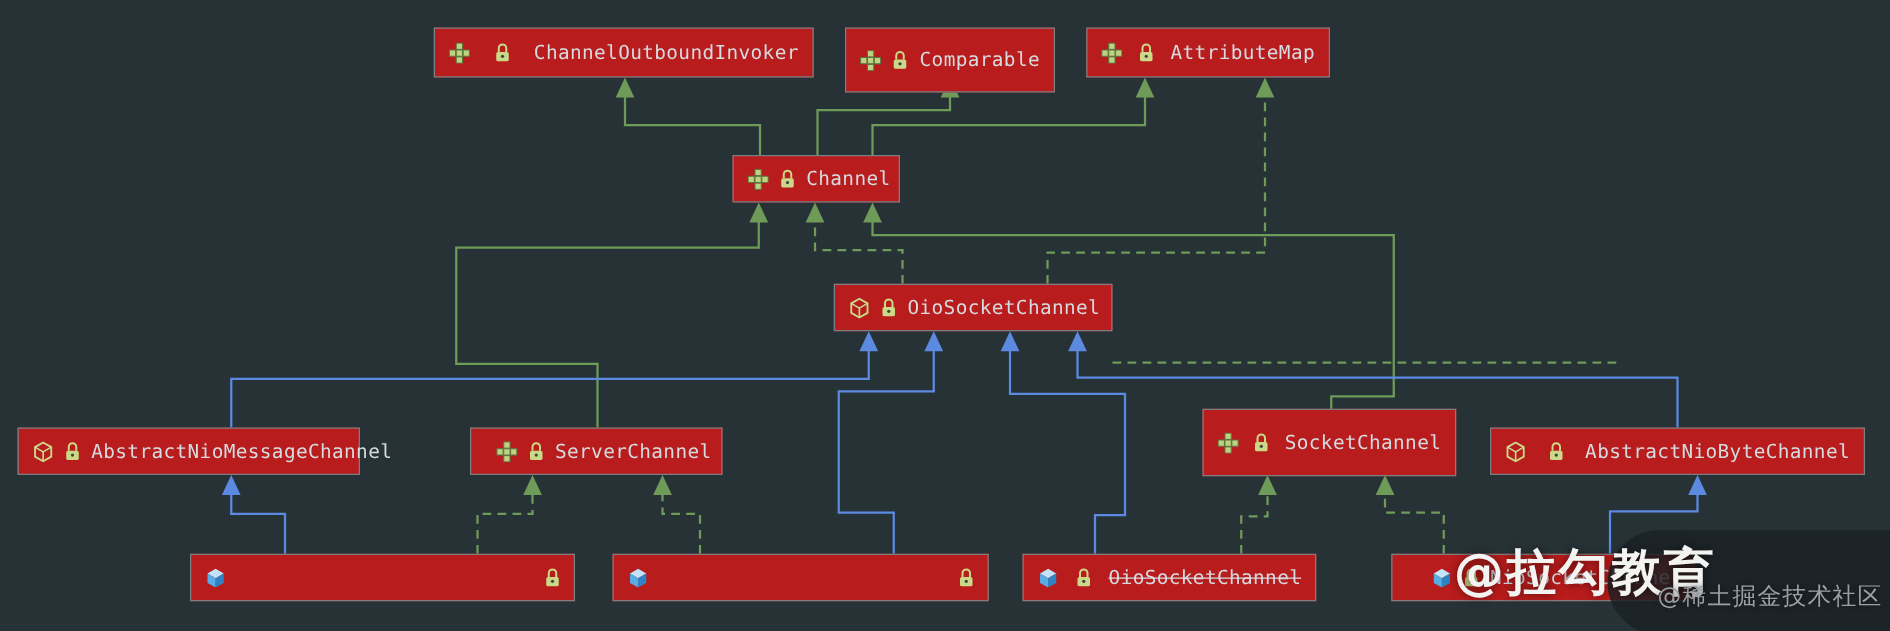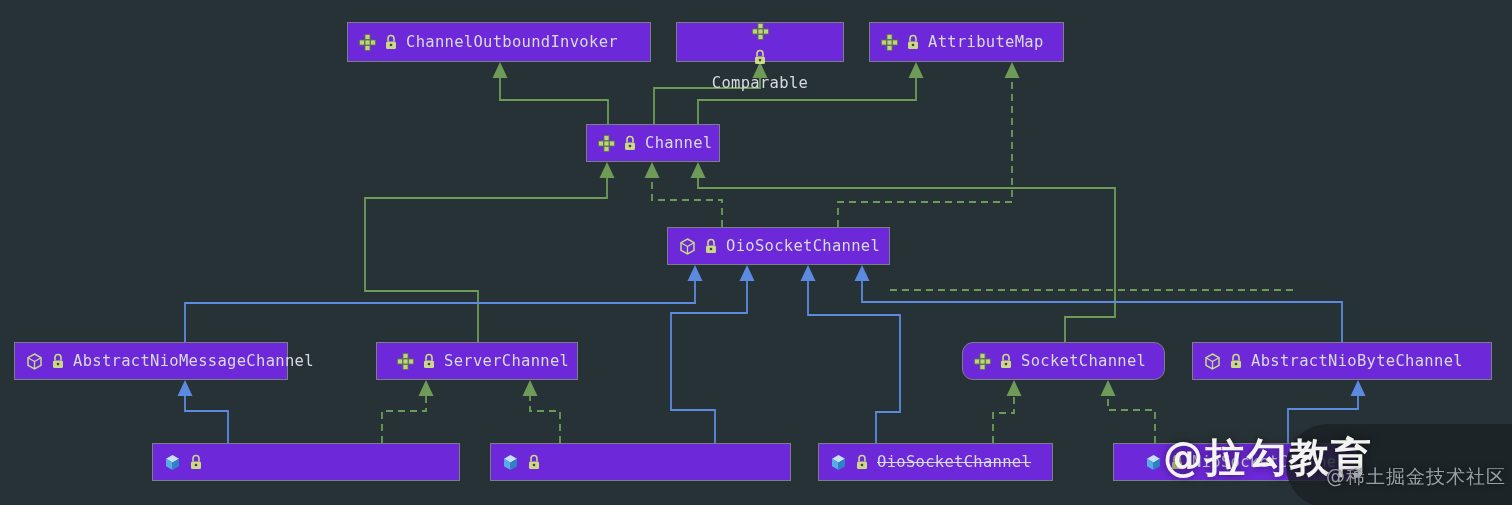--- a/index.html
+++ b/index.html
@@ -1,20 +1,20 @@
 <!DOCTYPE html>
 <html><head>
 <meta charset="utf-8">
 <style>
   html,body{margin:0;padding:0;background:#273237;}
   #stage{position:relative;width:1512px;height:505px;background:#273237;overflow:hidden;
          font-family:"DejaVu Sans Mono","Liberation Mono",monospace;}
   #wires{position:absolute;left:0;top:0;z-index:1;}
   .node{position:absolute;display:flex;align-items:center;gap:9px;box-sizing:border-box;
-        padding:0 11px;background:#6d28d9;border:1.5px solid #797f83;z-index:2;cursor:default;}
+        padding:0 11px;background:#b91c1c;border:1.5px solid #797f83;z-index:2;cursor:default;justify-content:space-between;}
   .node .label{color:#d6dbe0;font-size:15.5px;letter-spacing:.3px;white-space:nowrap;}
   .node.deprecated .label{text-decoration:line-through;}
   .node svg{flex:0 0 auto;}
   #wm-blob{position:absolute;z-index:3;left:1286px;top:424px;width:240px;height:84px;
            background:#1b2125;opacity:.82;border-radius:42px 0 0 42px;}
   #wm-title{position:absolute;z-index:4;left:1163px;top:430px;font-family:"DejaVu Sans","Liberation Sans",sans-serif;
             font-size:40px;font-weight:bold;color:#f3f3f2;letter-spacing:2px;white-space:nowrap;
             text-shadow:0 0 8px rgba(0,0,0,.55);text-align:center;}
   #wm-sub{position:absolute;z-index:4;left:1326px;top:464px;font-family:"DejaVu Sans","Liberation Sans",sans-serif;
           font-size:19px;color:#99a0a5;letter-spacing:1px;white-space:nowrap;
@@ -70,21 +70,21 @@
           <rect x="11.5" y="6" width="5" height="5" fill="#bdd37f" stroke="#5c7540" stroke-width="0.8"></rect>
           <rect x="6" y="11.5" width="5" height="5" fill="#bdd37f" stroke="#5c7540" stroke-width="0.8"></rect>
         </svg>
         <svg width="12" height="16" viewBox="0 0 12 16">
           <path d="M3 7.5 V4.5 a3 3 0 0 1 6 0 V7.5" fill="none" stroke="#cbd987" stroke-width="1.6"></path>
           <rect x="1" y="7.5" width="10" height="7.5" rx="1.5" fill="#cbd987"></rect>
           <circle cx="6" cy="11" r="1.3" fill="#3f4346"></circle>
         </svg>
         <span class="label">ChannelOutboundInvoker</span>
       </div>
-      <div class="node" style="left: 676px; top: 22px; width: 168px; height: 40px; flex-direction: column;">
+      <div class="node" style="left: 676px; top: 22px; width: 168px; height: 52px;">
         <svg width="17" height="17" viewBox="0 0 17 17">
           <rect x="6" y="0.5" width="5" height="5" fill="#bdd37f" stroke="#5c7540" stroke-width="0.8"></rect>
           <rect x="0.5" y="6" width="5" height="5" fill="#bdd37f" stroke="#5c7540" stroke-width="0.8"></rect>
           <rect x="6" y="6" width="5" height="5" fill="#bdd37f" stroke="#5c7540" stroke-width="0.8"></rect>
           <rect x="11.5" y="6" width="5" height="5" fill="#bdd37f" stroke="#5c7540" stroke-width="0.8"></rect>
           <rect x="6" y="11.5" width="5" height="5" fill="#bdd37f" stroke="#5c7540" stroke-width="0.8"></rect>
         </svg>
         <svg width="12" height="16" viewBox="0 0 12 16">
           <path d="M3 7.5 V4.5 a3 3 0 0 1 6 0 V7.5" fill="none" stroke="#cbd987" stroke-width="1.6"></path>
           <rect x="1" y="7.5" width="10" height="7.5" rx="1.5" fill="#cbd987"></rect>
@@ -156,21 +156,21 @@
           <rect x="11.5" y="6" width="5" height="5" fill="#bdd37f" stroke="#5c7540" stroke-width="0.8"></rect>
           <rect x="6" y="11.5" width="5" height="5" fill="#bdd37f" stroke="#5c7540" stroke-width="0.8"></rect>
         </svg>
         <svg width="12" height="16" viewBox="0 0 12 16">
           <path d="M3 7.5 V4.5 a3 3 0 0 1 6 0 V7.5" fill="none" stroke="#cbd987" stroke-width="1.6"></path>
           <rect x="1" y="7.5" width="10" height="7.5" rx="1.5" fill="#cbd987"></rect>
           <circle cx="6" cy="11" r="1.3" fill="#3f4346"></circle>
         </svg>
         <span class="label">ServerChannel</span>
       </div>
-      <div class="node" style="left: 962px; top: 342px; width: 203px; height: 38px; border-radius: 11px;">
+      <div class="node" style="left: 962px; top: 327px; width: 203px; height: 54px;">
         <svg width="17" height="17" viewBox="0 0 17 17">
           <rect x="6" y="0.5" width="5" height="5" fill="#bdd37f" stroke="#5c7540" stroke-width="0.8"></rect>
           <rect x="0.5" y="6" width="5" height="5" fill="#bdd37f" stroke="#5c7540" stroke-width="0.8"></rect>
           <rect x="6" y="6" width="5" height="5" fill="#bdd37f" stroke="#5c7540" stroke-width="0.8"></rect>
           <rect x="11.5" y="6" width="5" height="5" fill="#bdd37f" stroke="#5c7540" stroke-width="0.8"></rect>
           <rect x="6" y="11.5" width="5" height="5" fill="#bdd37f" stroke="#5c7540" stroke-width="0.8"></rect>
         </svg>
         <svg width="12" height="16" viewBox="0 0 12 16">
           <path d="M3 7.5 V4.5 a3 3 0 0 1 6 0 V7.5" fill="none" stroke="#cbd987" stroke-width="1.6"></path>
           <rect x="1" y="7.5" width="10" height="7.5" rx="1.5" fill="#cbd987"></rect>

